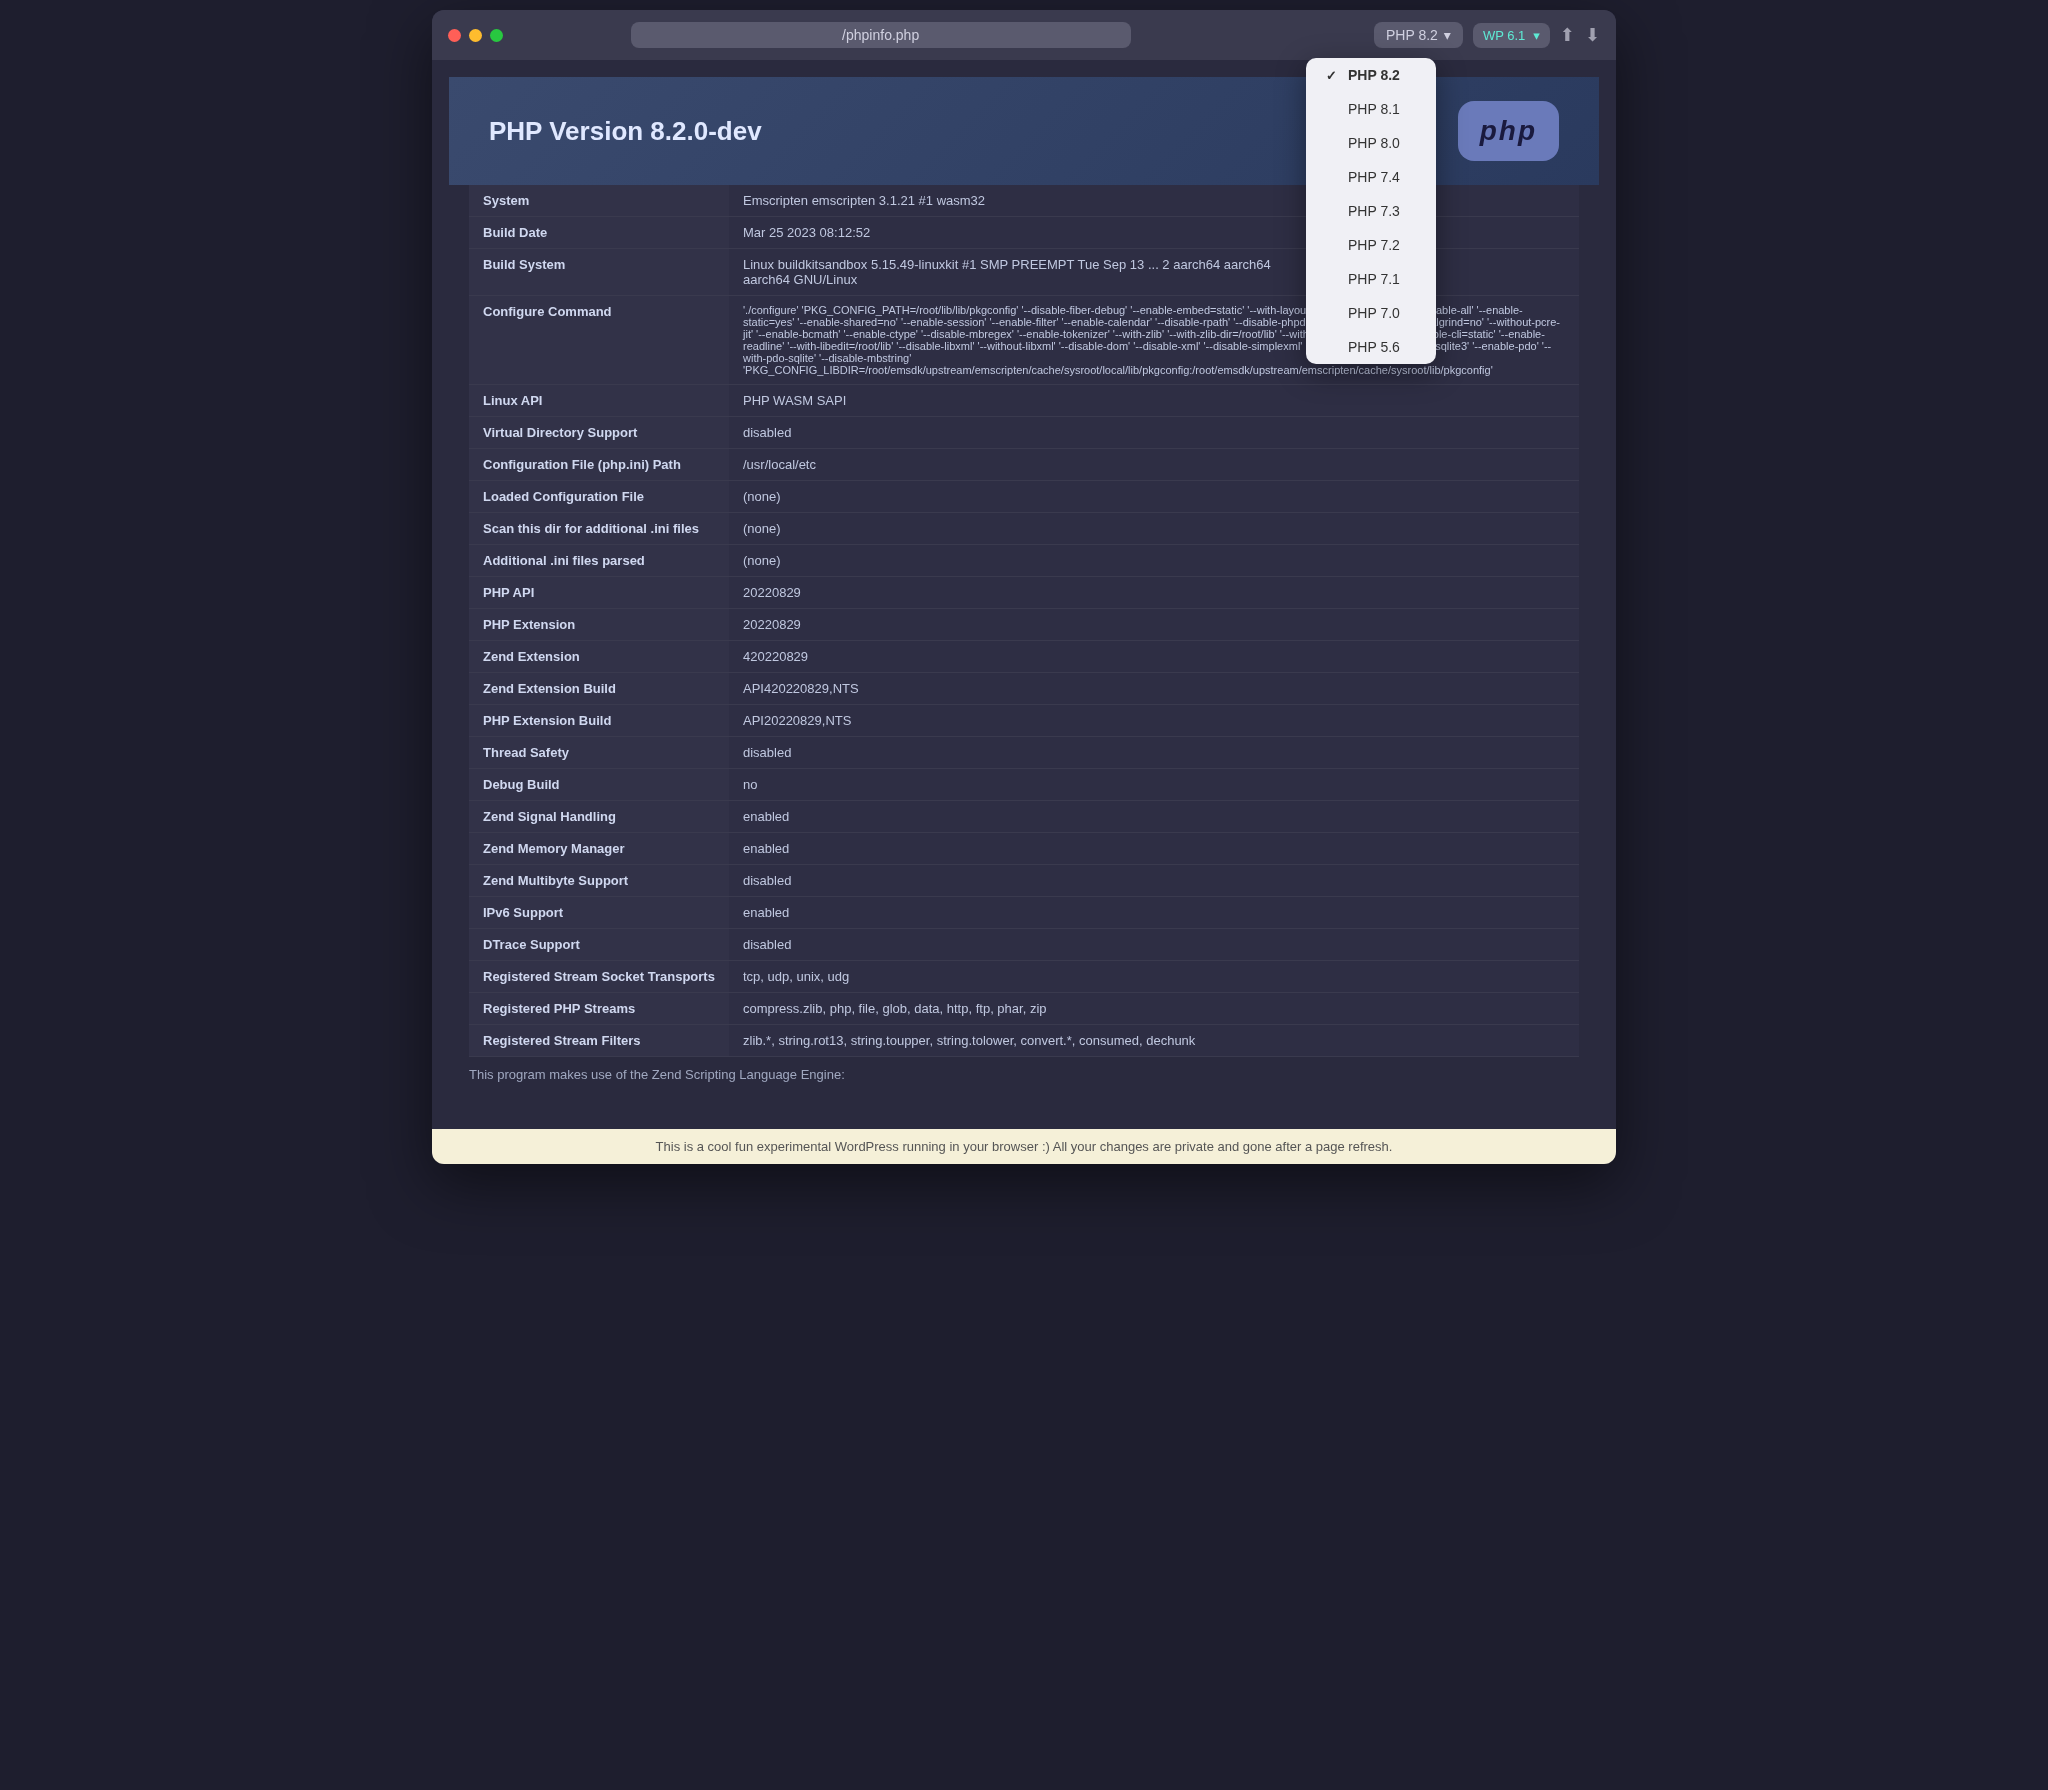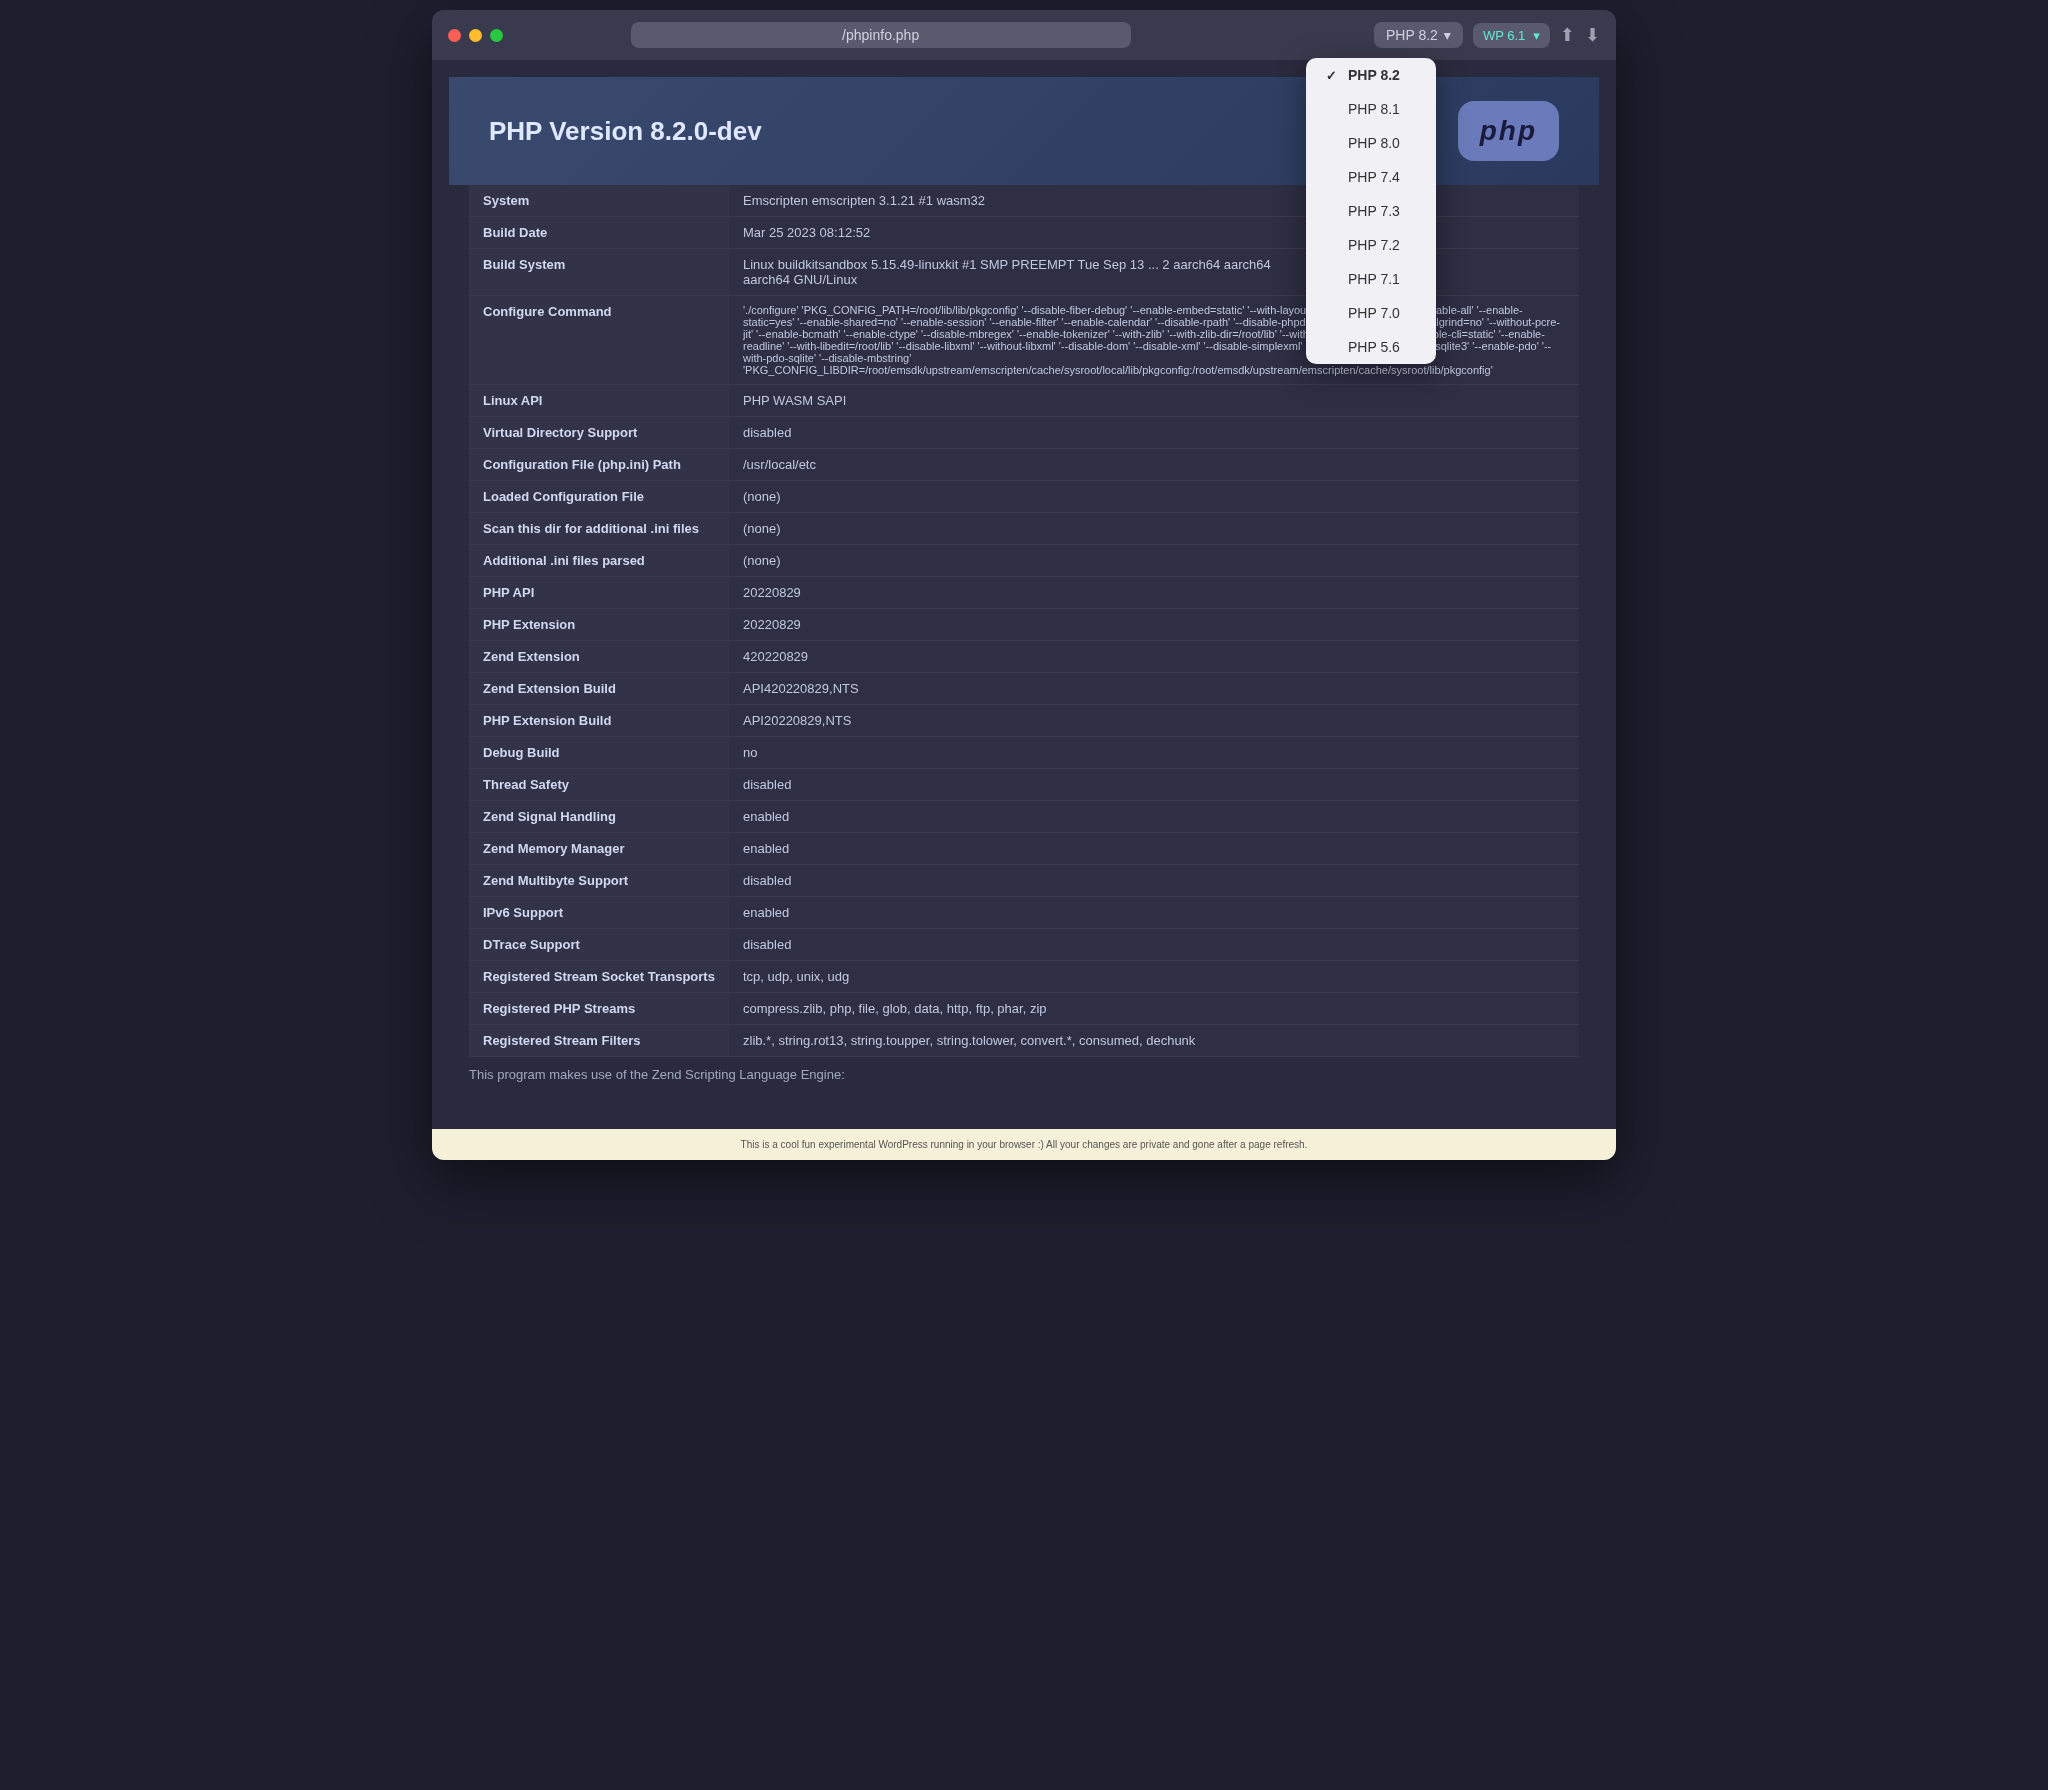--- a/index.html
+++ b/index.html
@@ -122,21 +122,21 @@
       background: #2e2e44;
       color: #c0c8e0;
     }
     .table-wrapper {
       padding: 0 20px 20px;
     }
     .footer-bar {
       background: #f5f0d8;
       padding: 10px 20px;
       text-align: center;
-      font-size: 10px;
+      font-size: 13px;
       color: #555;
     }
     .dropdown-menu {
       position: absolute;
       top: 48px;
       right: 180px;
       background: #f0f0f5;
       border-radius: 10px;
       box-shadow: 0 8px 30px rgba(0,0,0,0.4);
       overflow: hidden;
@@ -306,26 +306,26 @@
             </tr>
             <tr>
               <td>Zend Extension Build</td>
               <td style="white-space: pre-wrap; word-break: break-word; font-size: 13px;">API420220829,NTS</td>
             </tr>
             <tr>
               <td>PHP Extension Build</td>
               <td style="white-space: pre-wrap; word-break: break-word; font-size: 13px;">API20220829,NTS</td>
             </tr>
             <tr>
+              <td>Thread Safety</td>
+              <td style="white-space: pre-wrap; word-break: break-word; font-size: 13px;">disabled</td>
+            </tr>
+            <tr>
               <td>Debug Build</td>
               <td style="white-space: pre-wrap; word-break: break-word; font-size: 13px;">no</td>
-            </tr>
-            <tr>
-              <td>Thread Safety</td>
-              <td style="white-space: pre-wrap; word-break: break-word; font-size: 13px;">disabled</td>
             </tr>
             <tr>
               <td>Zend Signal Handling</td>
               <td style="white-space: pre-wrap; word-break: break-word; font-size: 13px;">enabled</td>
             </tr>
             <tr>
               <td>Zend Memory Manager</td>
               <td style="white-space: pre-wrap; word-break: break-word; font-size: 13px;">enabled</td>
             </tr>
             <tr>

